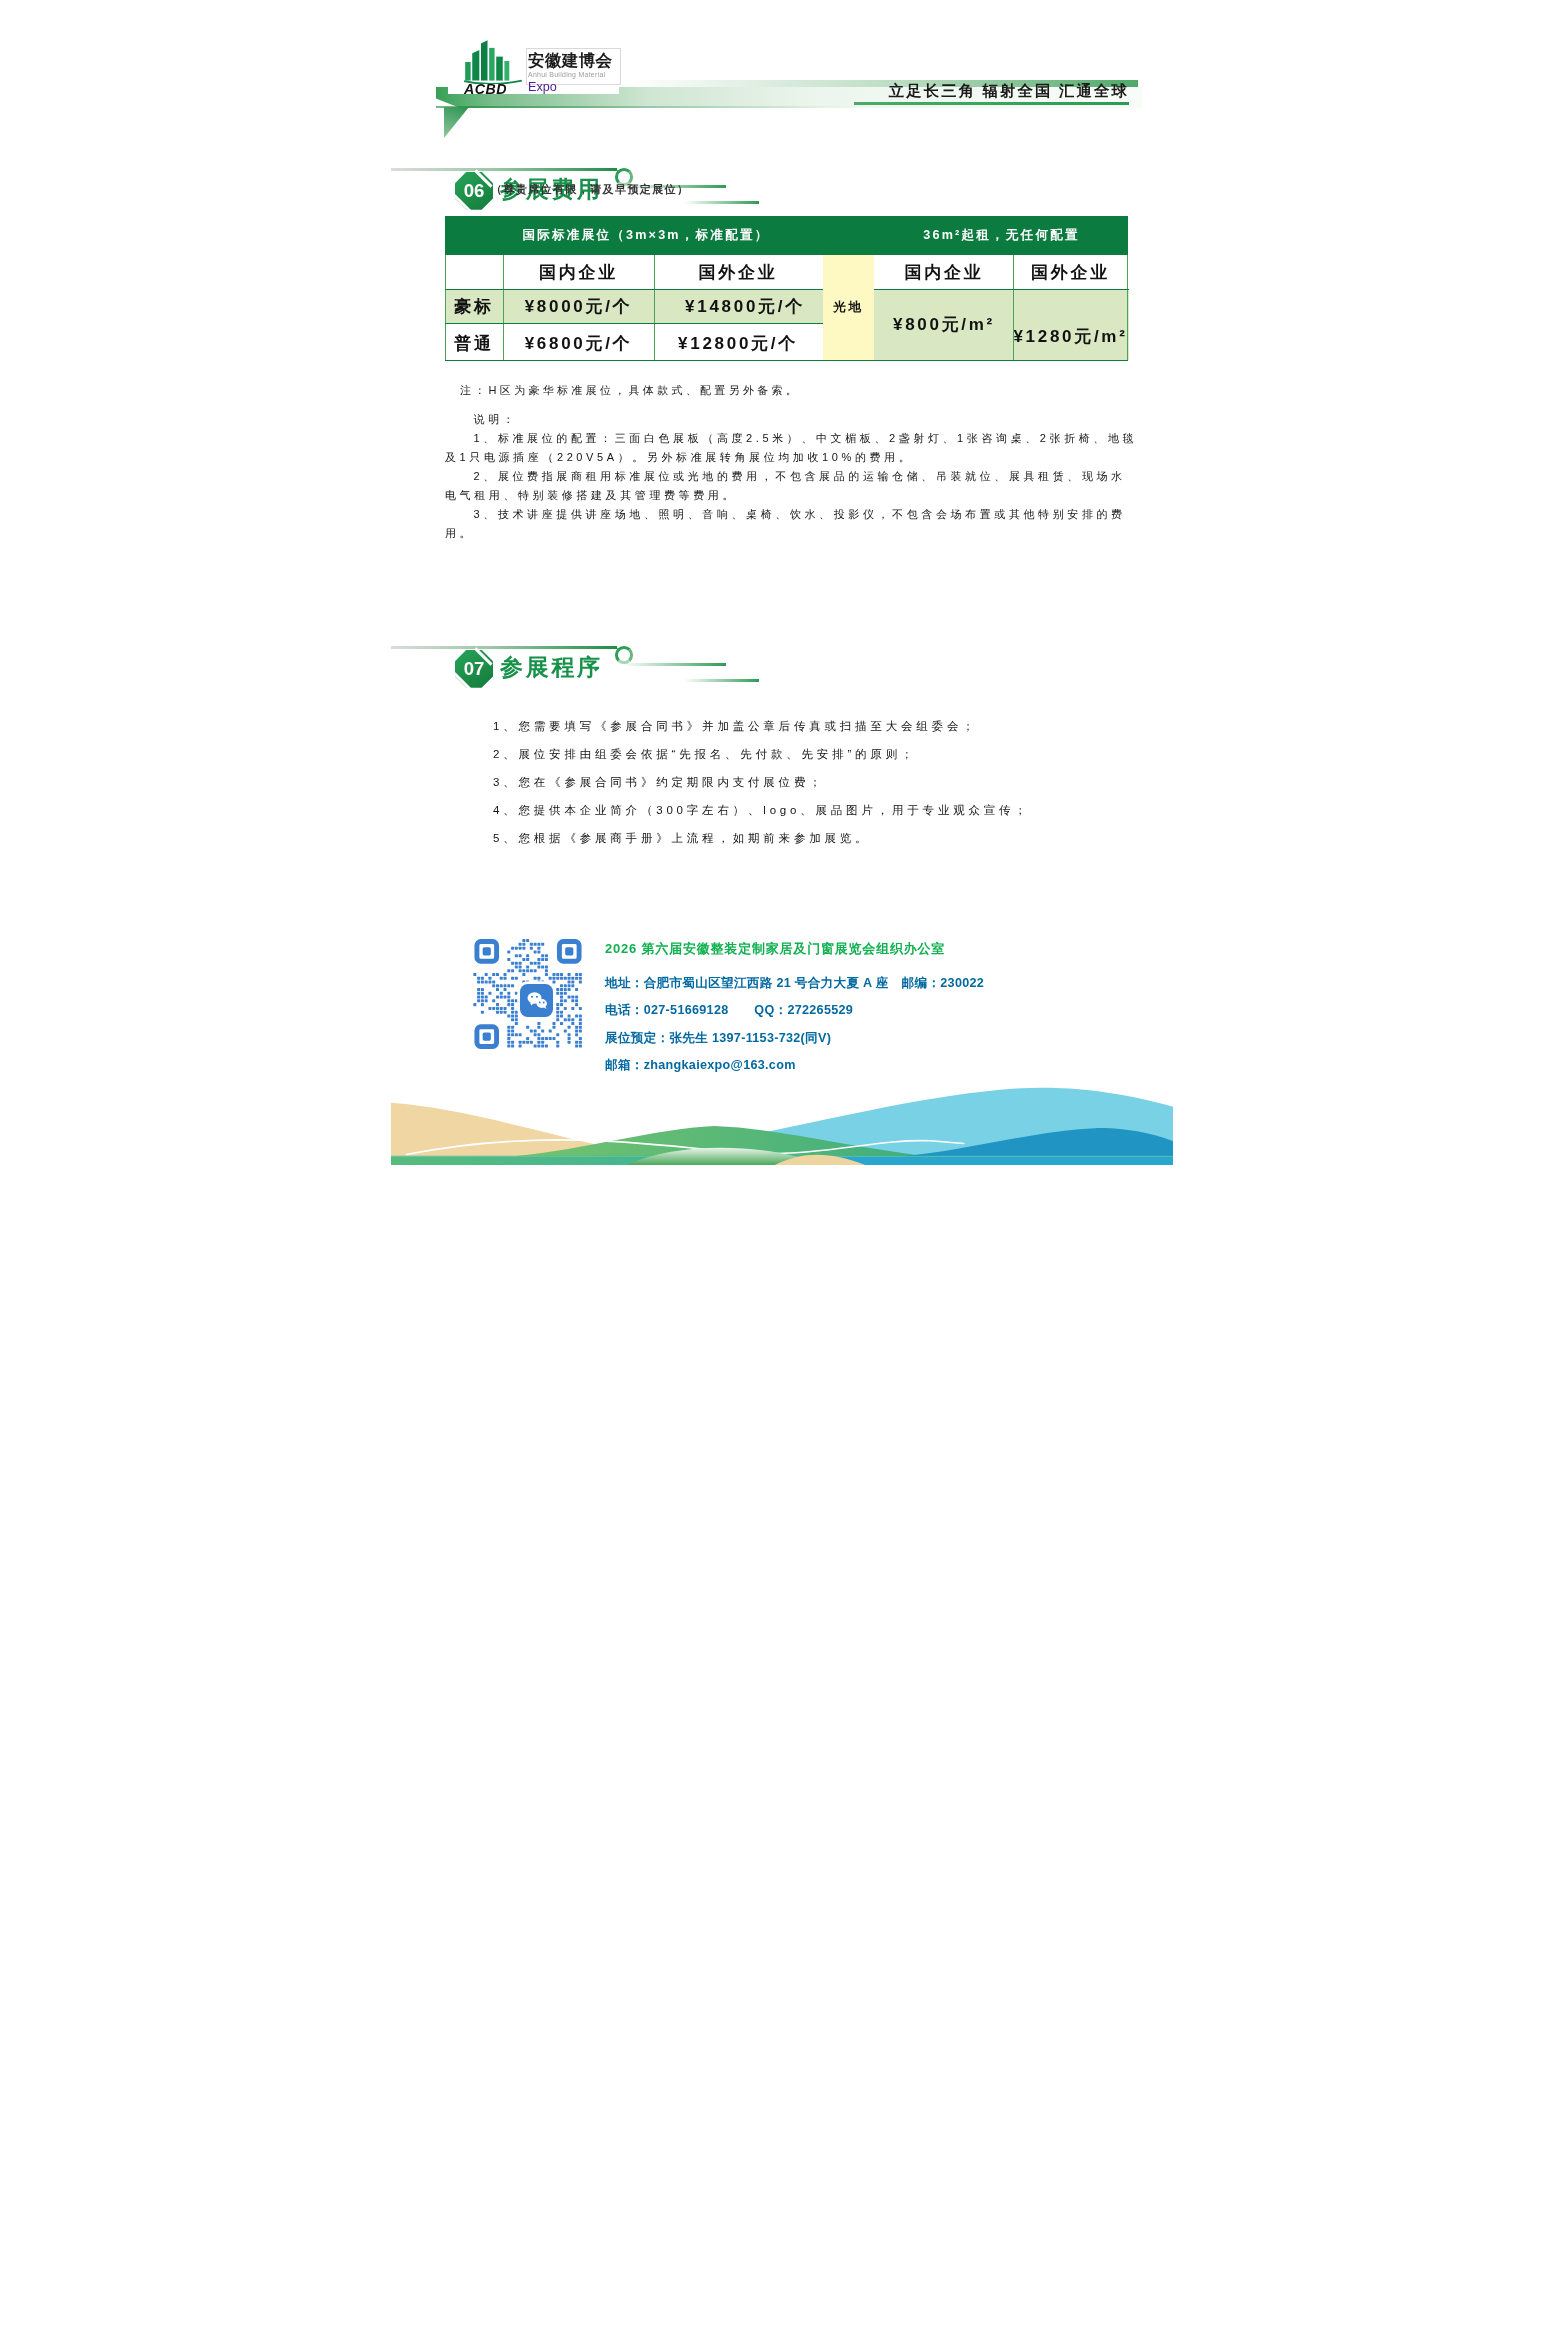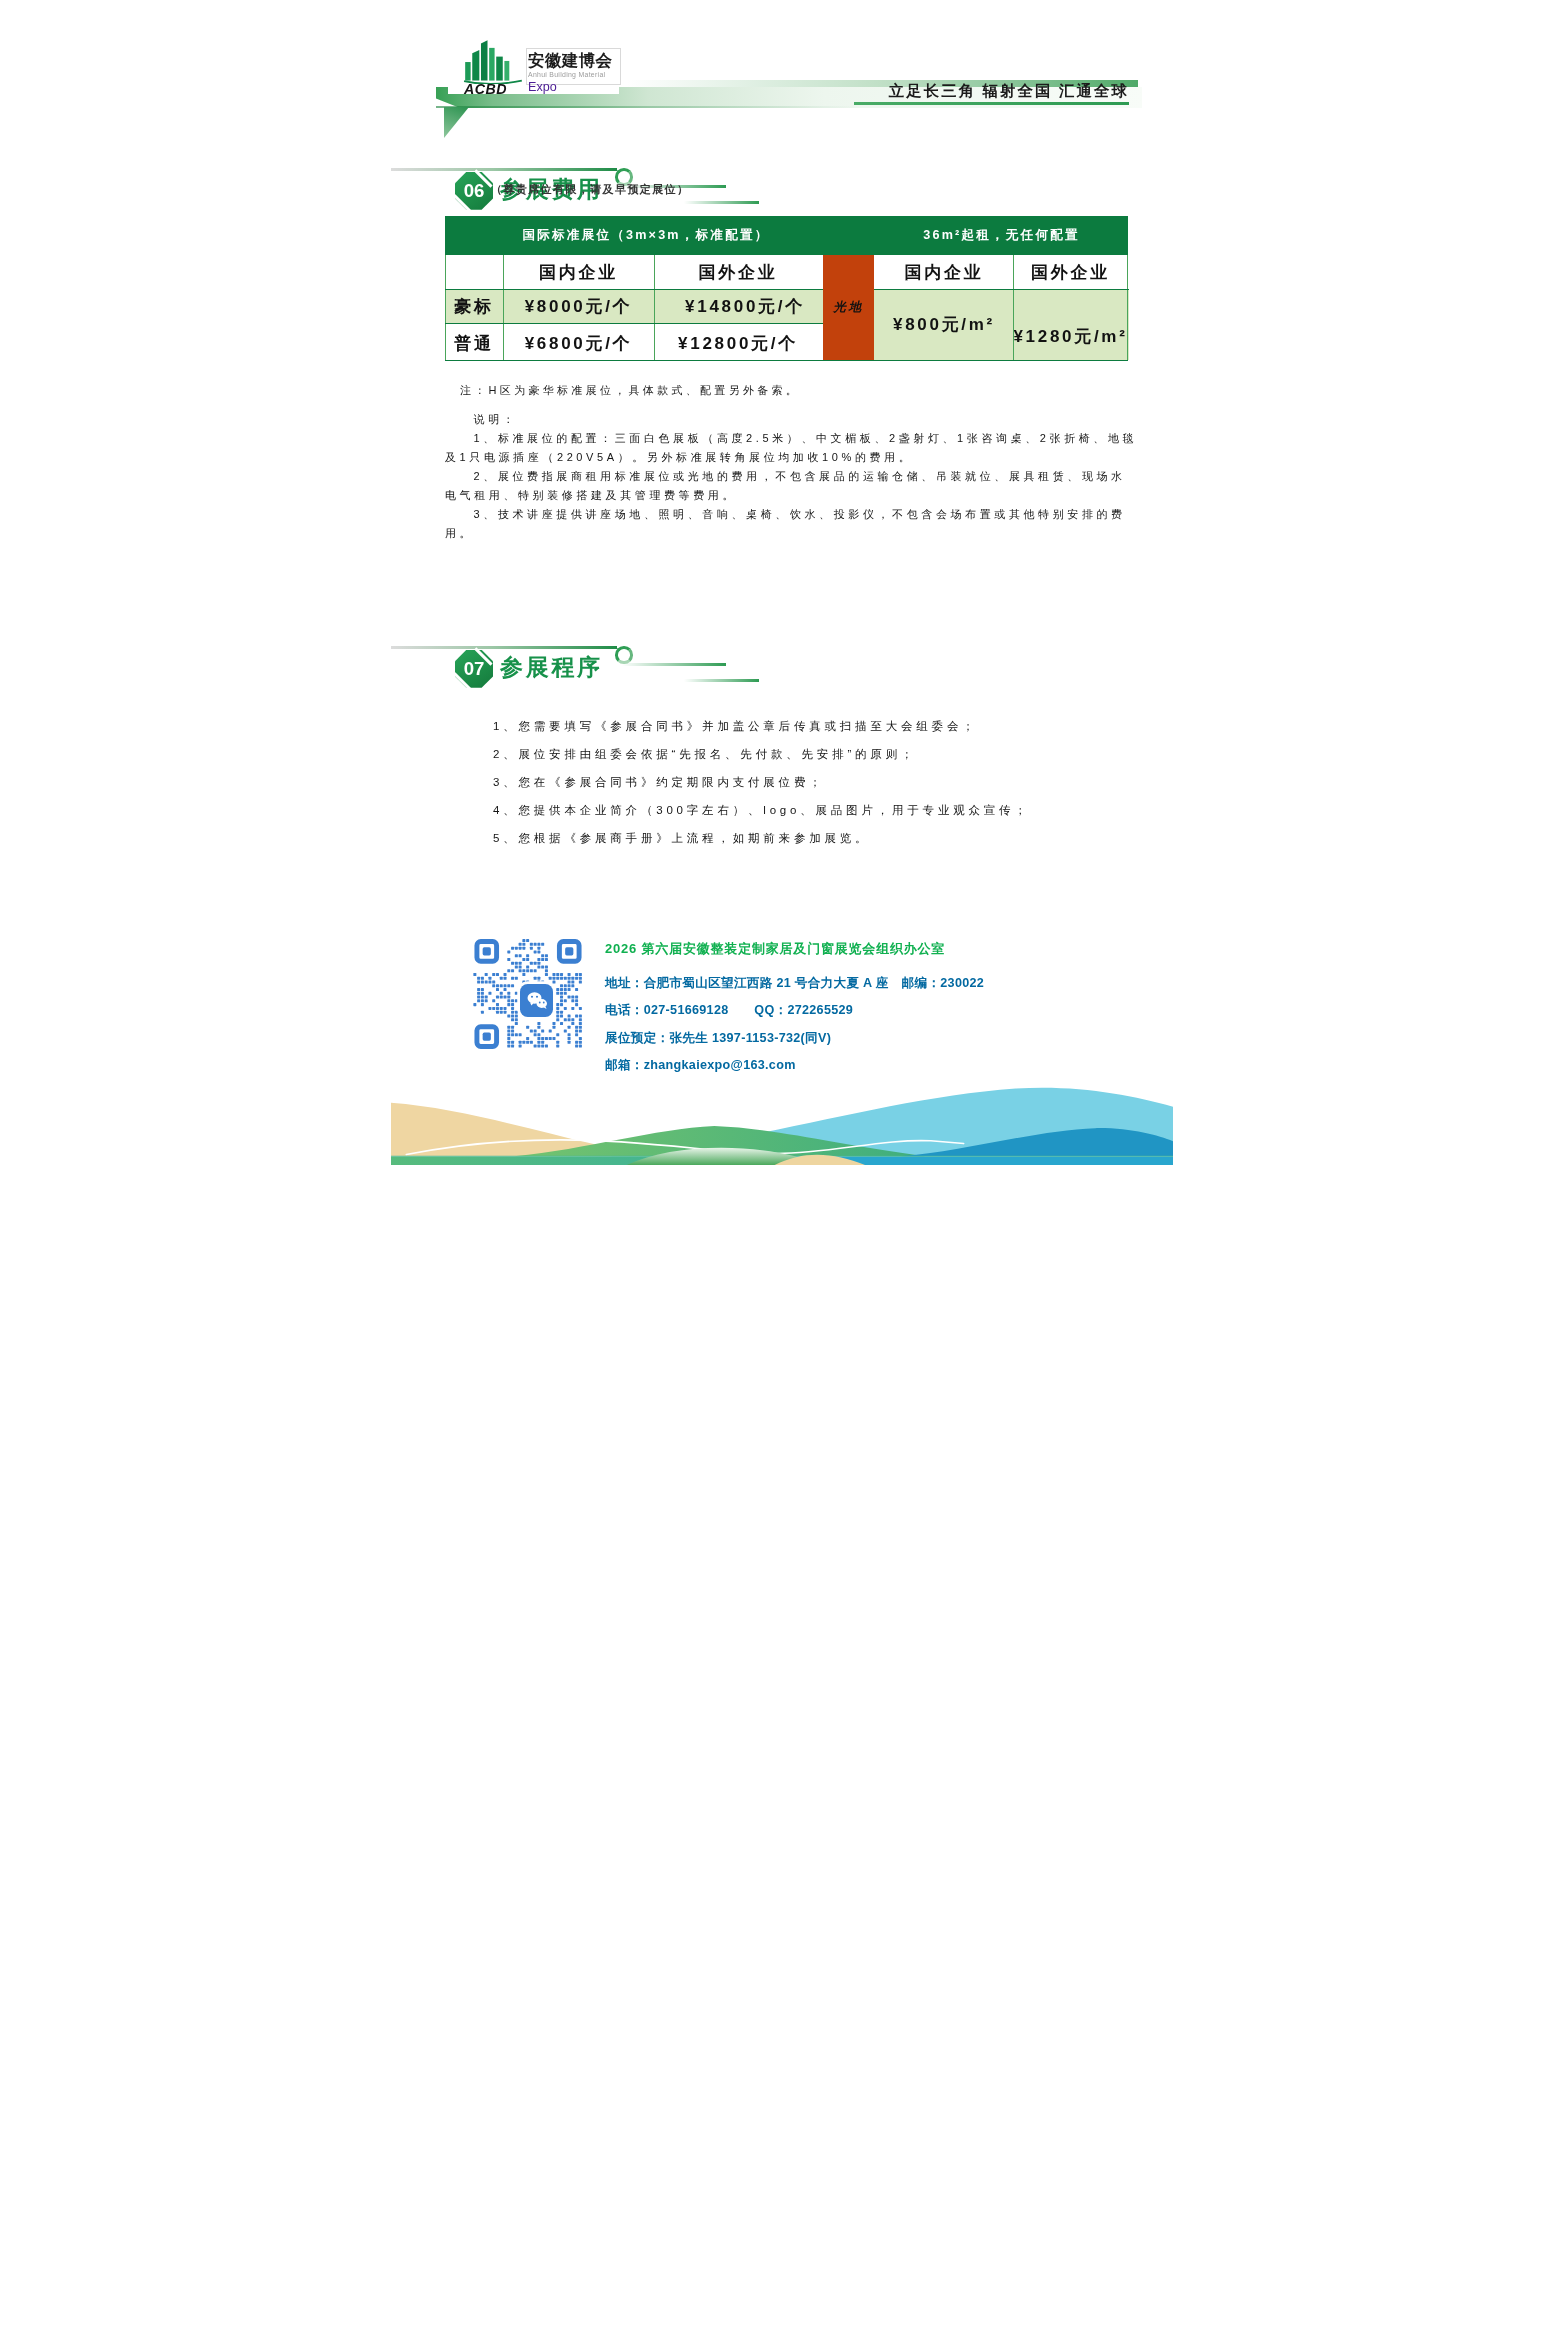--- a/index.html
+++ b/index.html
@@ -46,21 +46,21 @@
   .lu{left:123px;top:46px;width:226px;height:3px;
     background:linear-gradient(90deg,#dcdcdc,#9cc7a6 45%,#1f8c47);}
   .subtitle{left:100px;top:182px;font-size:11px;font-weight:bold;color:#333;letter-spacing:1.4px;}
 
   
   .fee-table{left:54px;top:216px;width:683px;height:146px;}
   .t-head{position:absolute;left:0;top:0;width:683px;height:39px;background:#0c7b3f;}
   .th{position:absolute;top:0;height:39px;color:#fff;font-size:12.6px;font-weight:bold;letter-spacing:2.2px;}
   .cell{position:absolute;font-size:17px;font-weight:600;letter-spacing:2.7px;color:#121212;}
   .bg-light{background:#d9e8c2;}
-  .bg-mid{background:#c2410c;font-style:italic;}
+  .bg-mid{background:#fef9c3;}
   .vline{position:absolute;width:0.9px;background:#4aa55a;}
   .hline{position:absolute;height:1.4px;background:#0c7b3f;}
 
   
   .note{left:69px;top:383px;font-size:11px;letter-spacing:3.3px;color:#1a1a1a;}
   .desc{left:54px;top:410px;width:694px;}
   .desc p{margin:0;font-size:11px;line-height:19px;letter-spacing:3.6px;text-indent:2.6em;color:#151515;}
   .plist{left:102px;top:712px;width:647px;}
   .plist div{font-size:11.5px;line-height:28px;letter-spacing:3.8px;color:#151515;white-space:nowrap;}
 

